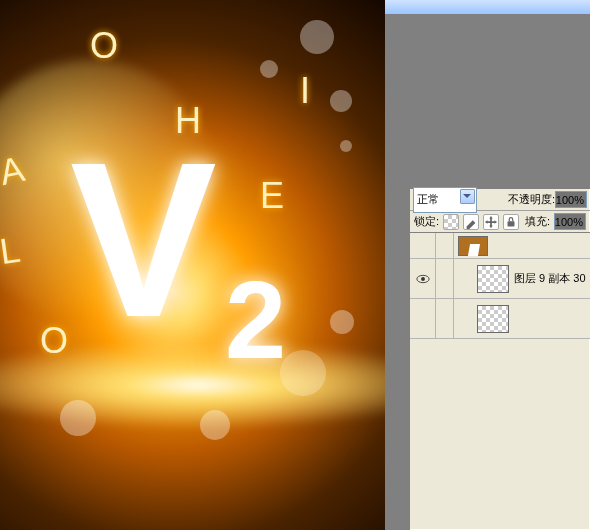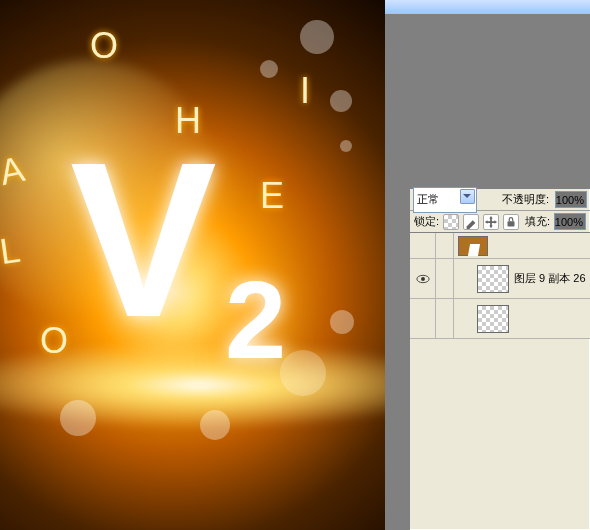--- a/index.html
+++ b/index.html
@@ -58,21 +58,21 @@
 .tab.active{background:#ece9d8;border-bottom:1px solid #ece9d8;z-index:2}
 .tab:not(.active){background:#ddd9c8;color:#555}
 
 .optrow{display:flex;align-items:center;height:22px;border-bottom:1px solid #a0a0a0;
  padding:0 3px;font-size:11px;color:#000}
 .sel{height:26px;width:64px;border:1px solid #7f9db9;background:#fff;font-size:11px;display:flex;
  align-items:center;padding:0 3px;position:relative;cursor:pointer}
 .sel::after{content:"";position:absolute;right:1px;top:1px;width:13px;height:13px;
  background:linear-gradient(#dbeaff,#aecdff);border:1px solid #7f9db9;border-radius:1px}
 .sel::before{content:"";position:absolute;right:5px;top:6px;border:4px solid transparent;border-top-color:#435d8a;z-index:1}
-.optrow .lbl{margin-left:auto;margin-right:6px}
+.optrow .lbl{margin-left:auto;margin-right:0}
 .num{width:32px;height:17px;border:1px solid #7f9db9;background:#737373;font-size:11px;
  display:flex;align-items:center;justify-content:flex-end;padding-right:2px}
 
 .lockrow{display:flex;align-items:center;height:22px;border-bottom:1px solid #808080;
  padding:0 4px;font-size:11px;gap:4px}
 .lockrow .ic{width:16px;height:16px;border:1px solid #a9a9a9;background:#fff;border-radius:2px;
  display:flex;align-items:center;justify-content:center;font-size:10px;color:#555;cursor:pointer}
 .lockrow .ic.checker{background:
  repeating-conic-gradient(#ccc 0 25%,#fff 0 50%) 0 0/8px 8px}
 .lockrow .lbl2{margin-left:auto}
@@ -172,36 +172,36 @@
 
       <div class="layers">
 
         <div class="layer first">
           <div class="vis"></div>
           <div class="linkcol"></div>
           <div class="thumb first"></div>
         </div>
 
 
-
-
-
-
         <div class="layer">
           <div class="vis">
             <svg viewBox="0 0 16 10">
                 <ellipse cx="8" cy="5" rx="7" ry="4.2" fill="none" stroke="#333" stroke-width="1"></ellipse>
                 <circle cx="8" cy="5" r="2.2" fill="#333"></circle>
               </svg>
           </div>
           <div class="linkcol"></div>
           <div class="indent"></div>
           <div class="thumb checker"></div>
-          <span class="lname">图层 9 副本 26</span>
-        </div>
+          <span class="lname">图层 9 副本 30</span>
+        </div>
+
+
+
+
 
         <div class="layer">
           <div class="vis">
             
           </div>
           <div class="linkcol"></div>
           <div class="indent"></div>
           <div class="thumb checker"></div>
 
         </div>

